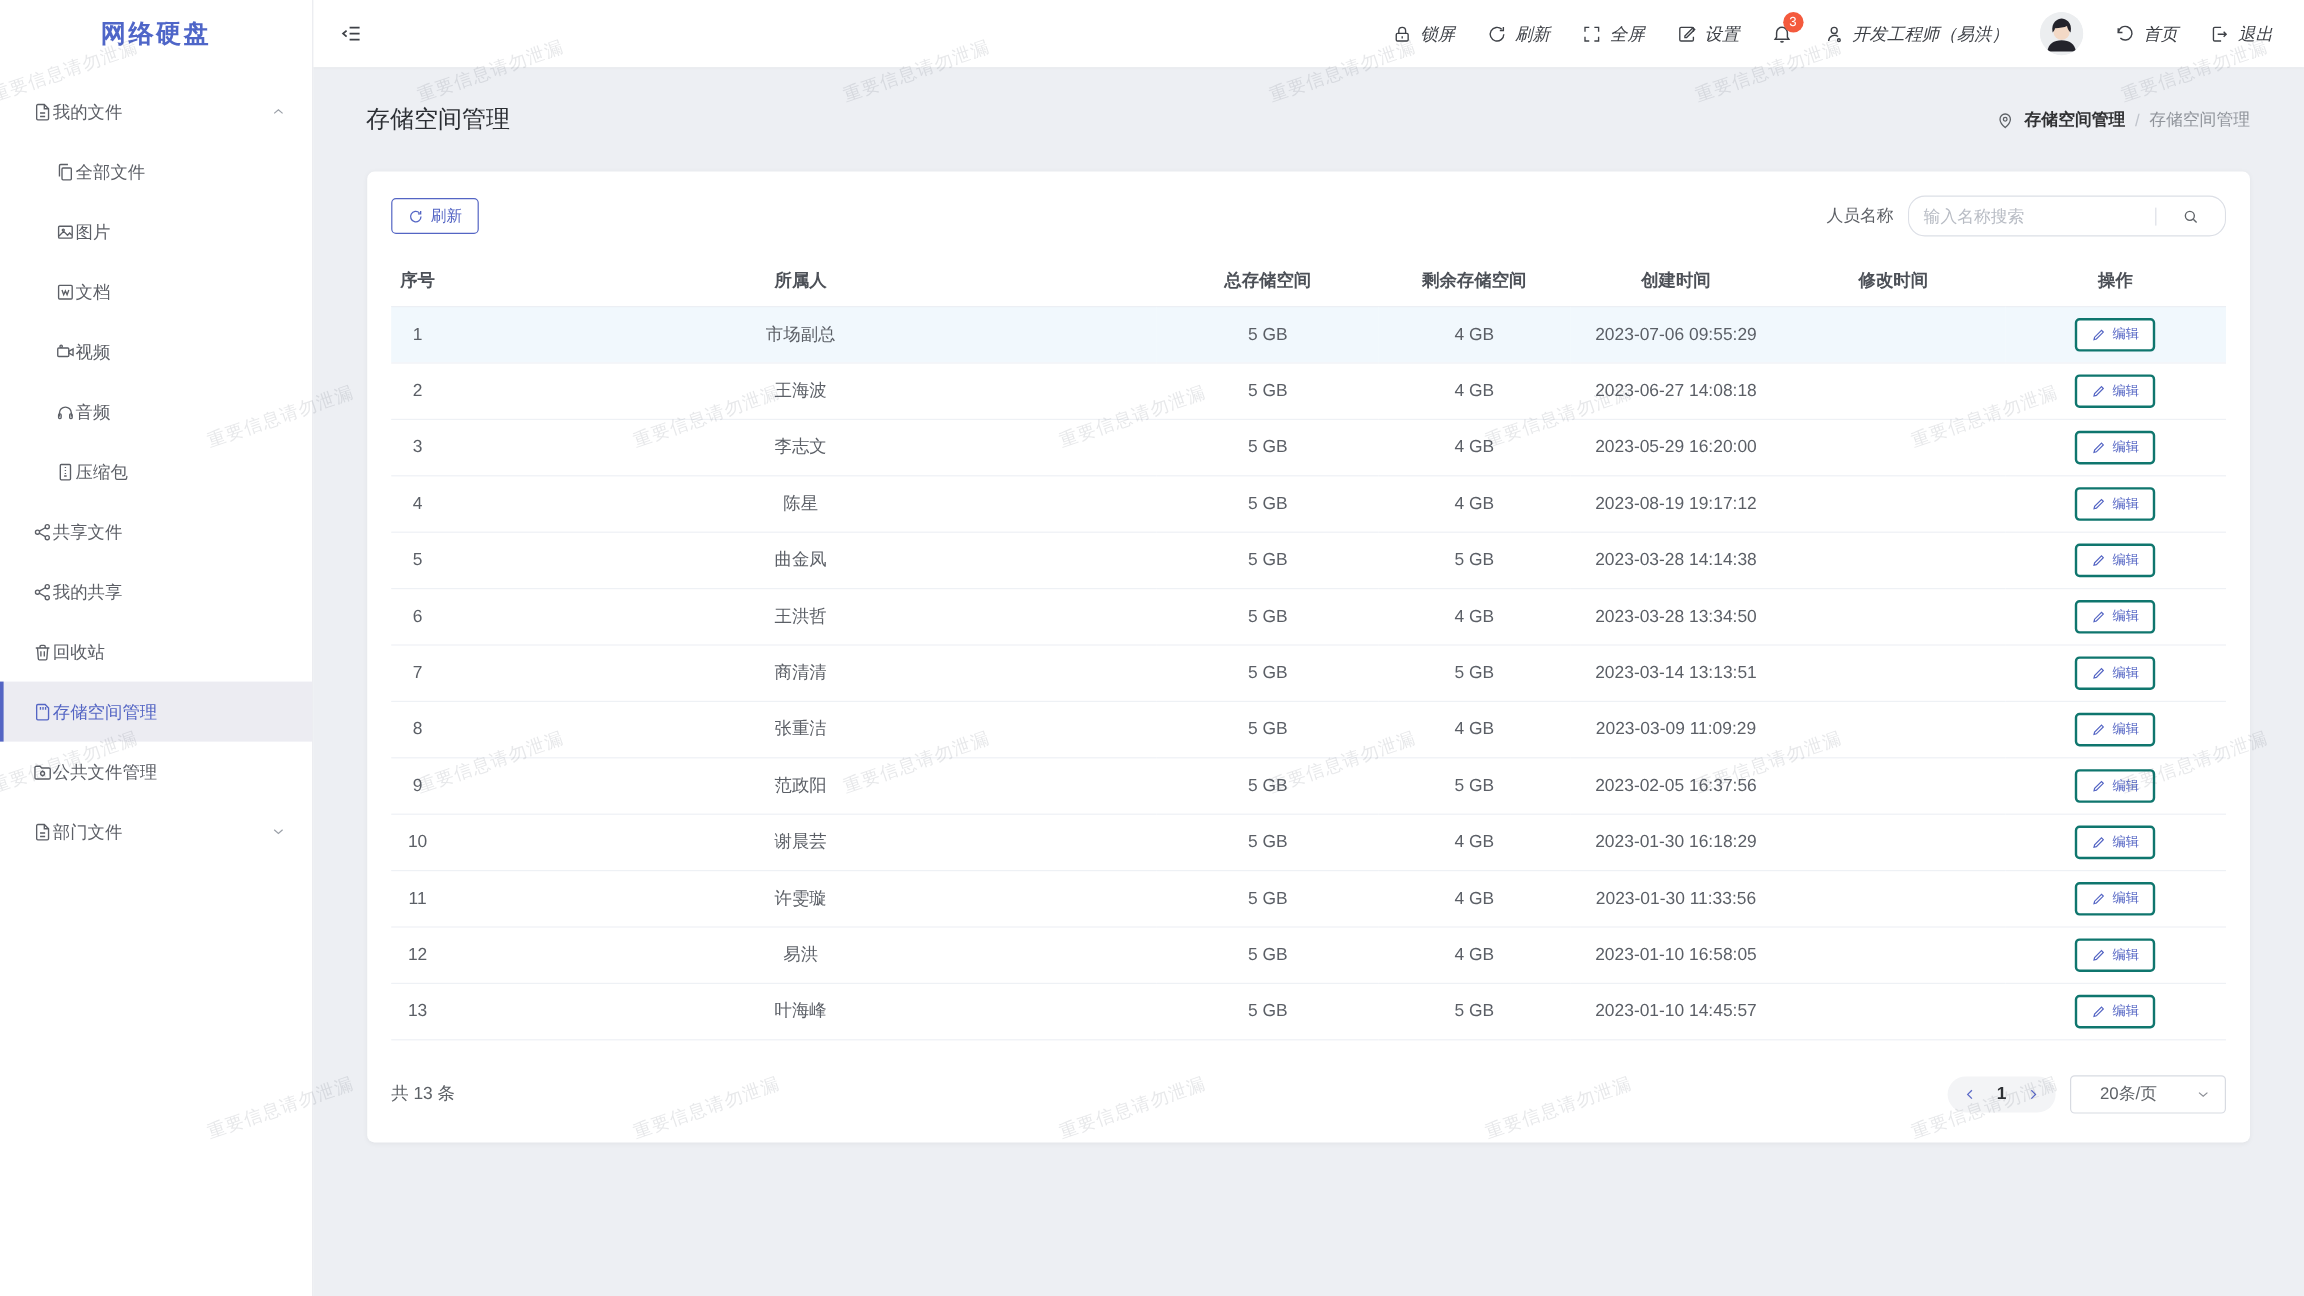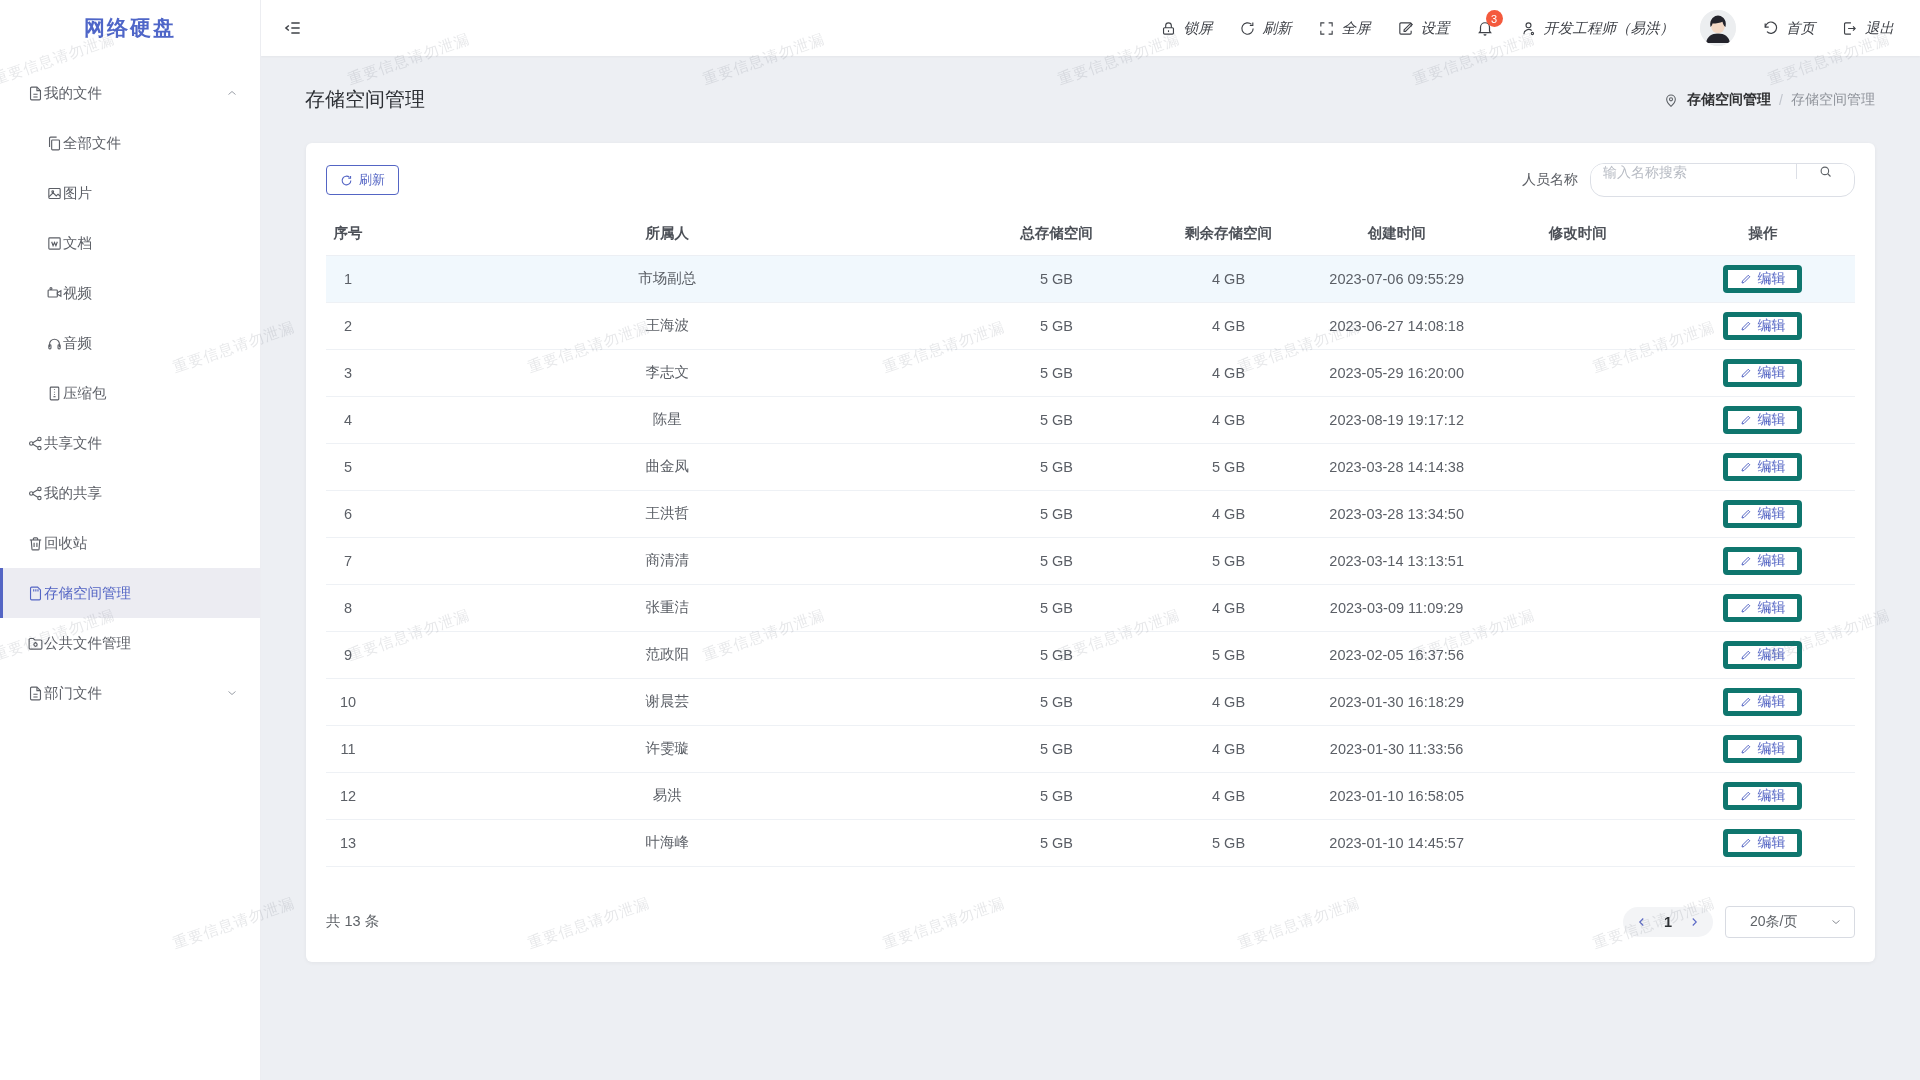--- a/index.html
+++ b/index.html
@@ -51,39 +51,39 @@
 
   .card { margin:0 45px; background:#fff; border-radius:6px;
     box-shadow:0 1px 4px rgba(0,0,0,.05); padding:20px; }
 
   .toolbar { display:flex; align-items:center; margin-bottom:16px; }
   .btn-refresh { display:inline-flex; align-items:center; gap:6px; height:30px;
     padding:0 13px; background:#fff; border:1px solid #5465c4; border-radius:4px;
     color:#5465c4; font-size:13px; cursor:pointer; }
   .search-area { margin-left:auto; display:flex; align-items:center; }
   .search-label { font-size:14px; color:#5d6066; margin-right:12px;margin-left:24px; }
-  .search-group { display:flex; align-items:flex-start; height:34px;
+  .search-group { display:flex; align-items:center; height:34px;
     border:1px solid #dcdfe6; border-radius:14px; overflow:hidden; background:#fff; }
   .search-input { border:none; outline:none; width:205px; padding:0 12px;
     font-size:14px; color:#333; font-family:inherit; }
   .search-input::placeholder { color:#b8bcc4; }
   .search-btn { width:58px; display:flex; align-items:center; justify-content:center;
     border-left:1px solid #dcdfe6; background:#fff; cursor:pointer; color:#5f6368; }
 
   table { width:100%; border-collapse:collapse; table-layout:fixed; }
   th { height:42px; font-size:14.5px; font-weight:700; color:#4c5057;
     border-bottom:1px solid #eceff4; text-align:center; }
   td { height:47px; font-size:14.5px; color:#5b5f66;
     border-bottom:1px solid #eef1f5; text-align:center; }
   tr.hl { background:#f1f8fd; }
   .btn-edit { display:inline-flex; align-items:center; gap:5px; height:28px;
-    padding:0 12px; background:#fff; border:5px solid #0f766e; border-radius:4px;
-    color:#5465c4; font-size:14px; cursor:pointer; }
-
-  .table-footer { display:flex; align-items:center; margin-top:39px; padding-bottom:4px; }
+    padding:0 12px; background:#fff; border:2px solid #0f766e; border-radius:4px;
+    color:#5465c4; font-size:11px; cursor:pointer; }
+
+  .table-footer { display:flex; align-items:center; margin-top:29px; padding-bottom:4px; }
   .total-text { font-size:14.5px; color:#5d6166; }
   .pager { margin-left:auto; display:flex; align-items:center; gap:12px; }
   .pager-pill { display:flex; align-items:center; height:30px; background:#f3f4f6;
     border-radius:16px; padding:0 6px; }
   .pg-arrow { width:26px; height:30px; display:flex; align-items:center;
     justify-content:center; color:#5b69c7; cursor:pointer; }
   .pg-num { min-width:26px; text-align:center; font-weight:700; color:#2e3135; font-size:14.5px; }
   .page-size { width:130px; height:32px; border:1px solid #d8dbe2; border-radius:4px;
     display:flex; align-items:center; padding:0 12px 0 24px; font-size:14px;
     color:#5f6368; cursor:pointer; background:#fff; }

